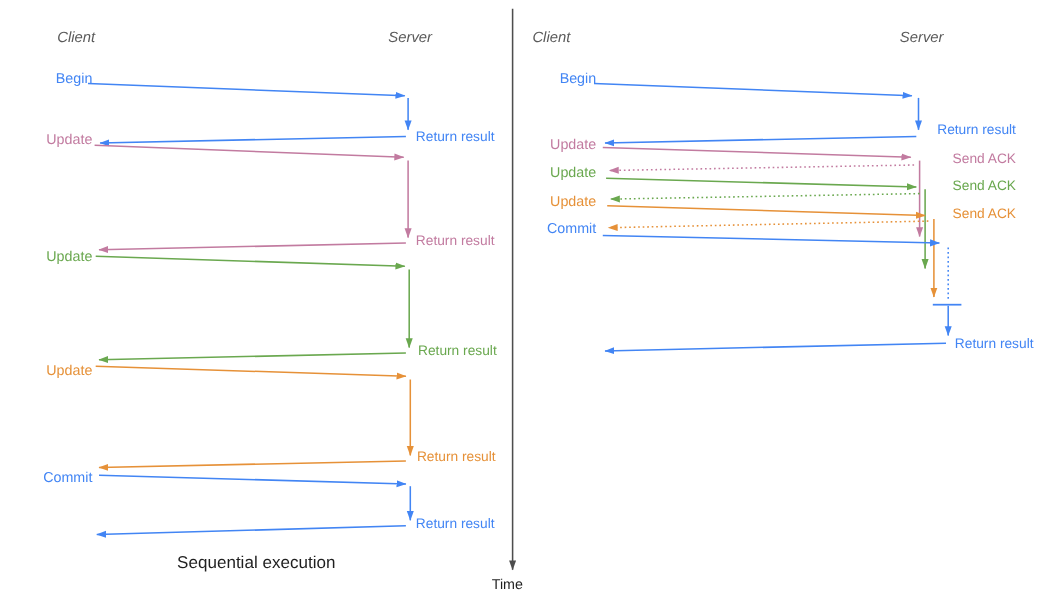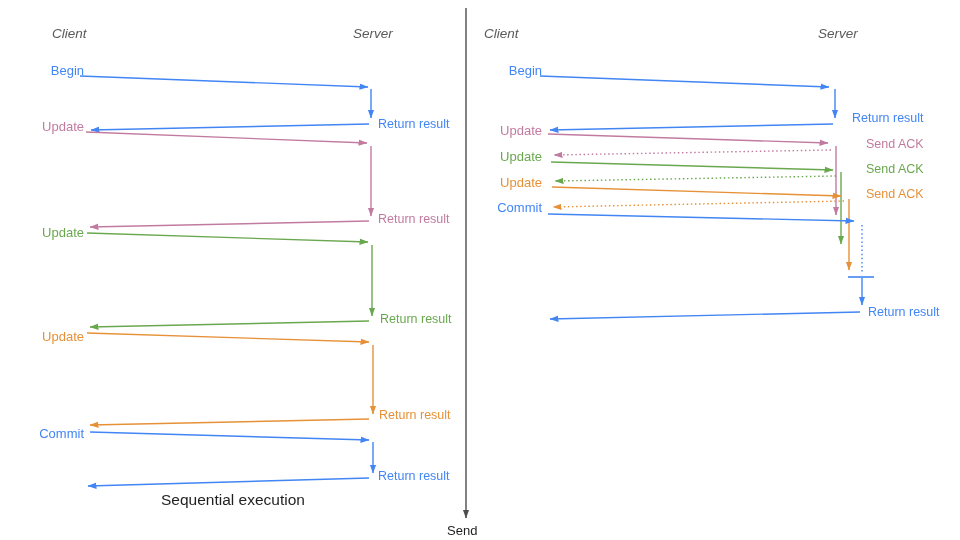--- a/index.html
+++ b/index.html
@@ -109,33 +109,33 @@
   <span class="lbl op t-green" style="left:20px;top:226px">Update</span>
   <span class="lbl op t-orange" style="left:20px;top:330px">Update</span>
   <span class="lbl op t-blue" style="left:20px;top:427px">Commit</span>
 
   <span class="lbl res t-blue" style="left:378px;top:117px">Return result</span>
   <span class="lbl res t-pink" style="left:378px;top:212px">Return result</span>
   <span class="lbl res t-green" style="left:380px;top:312px">Return result</span>
   <span class="lbl res t-orange" style="left:379px;top:408px">Return result</span>
   <span class="lbl res t-blue" style="left:378px;top:469px">Return result</span>
 
-  <span class="lbl cap" style="left:161px;top:491px">Sequential execution</span>
+  <span class="lbl cap" style="left:161px;top:503px">Sequential execution</span>
 
   <span class="lbl hdr" style="left:484px;top:26px">Client</span>
   <span class="lbl hdr" style="left:818px;top:26px">Server</span>
 
   <span class="lbl op-r t-blue" style="left:472px;top:64px">Begin</span>
   <span class="lbl op-r t-pink" style="left:472px;top:124px">Update</span>
   <span class="lbl op-r t-green" style="left:472px;top:150px">Update</span>
   <span class="lbl op-r t-orange" style="left:472px;top:176px">Update</span>
   <span class="lbl op-r t-blue" style="left:472px;top:201px">Commit</span>
 
   <span class="lbl res t-blue" style="left:852px;top:111px">Return result</span>
   <span class="lbl res t-pink" style="left:866px;top:137px">Send ACK</span>
   <span class="lbl res t-green" style="left:866px;top:162px">Send ACK</span>
   <span class="lbl res t-orange" style="left:866px;top:187px">Send ACK</span>
   <span class="lbl res t-blue" style="left:868px;top:305px">Return result</span>
 
 
-  <span class="lbl time" style="left:447px;top:524px">Send</span>
+  <span class="lbl time" style="left:447px;top:524px">Time</span>
 
 </div>
 
 </body></html>

